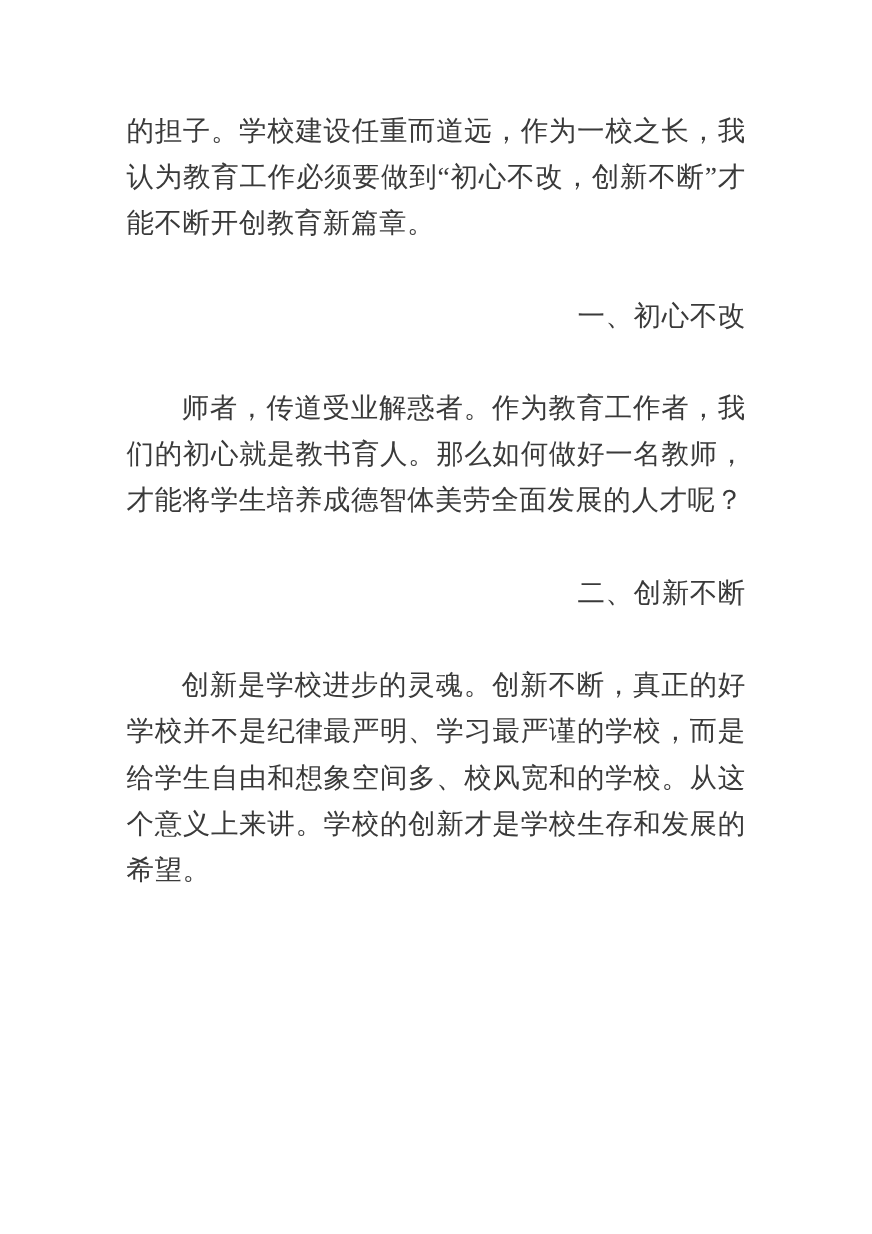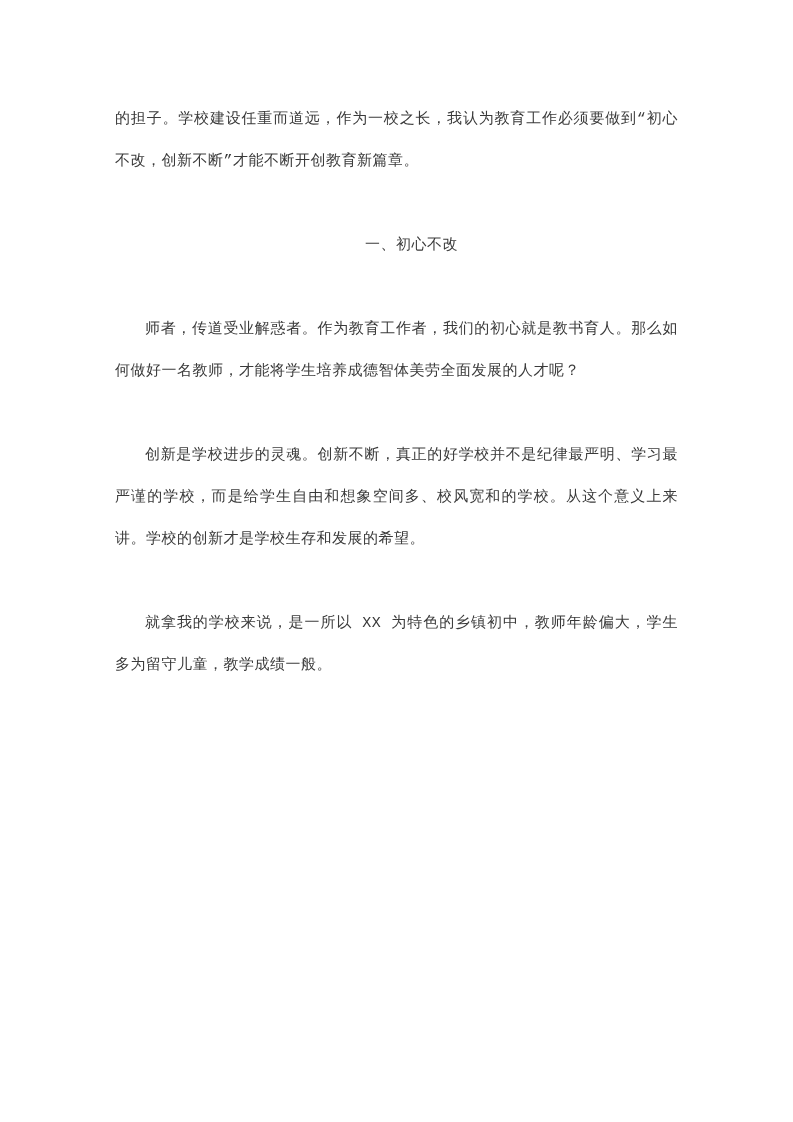--- a/index.html
+++ b/index.html
@@ -16,52 +16,51 @@
       overflow: hidden;
       font-family: "Liberation Serif", "DejaVu Serif", serif;
       color: #3a3a3a;
     }
 
     .content {
       position: absolute;
       top: 99px;
       left: 115px;
       width: 563px;
-      font-size: 15px;
+      font-size: 25px;
       line-height: 42px;
       letter-spacing: 0.5px;
       text-align: justify;
-      font-family: Liberation Mono, monospace;
     }
 
     .block {
       margin-bottom: 42px;
       text-indent: 2em;
     }
 
     .block.no-indent {
       text-indent: 0;
     }
 
     .heading {
-      text-align: center;
+      text-align: right;
     }
   </style>
 </head>
 <body>
 
 <div class="page">
   <div class="content">
 
     <p class="block no-indent">的担子。学校建设任重而道远，作为一校之长，我认为教育工作必须要做到“初心不改，创新不断”才能不断开创教育新篇章。</p>
 
     <p class="block heading">一、初心不改</p>
 
     <p class="block">师者，传道受业解惑者。作为教育工作者，我们的初心就是教书育人。那么如何做好一名教师，才能将学生培养成德智体美劳全面发展的人才呢？</p>
 
 
+    <p class="block heading">二、创新不断</p>
 
     <p class="block">创新是学校进步的灵魂。创新不断，真正的好学校并不是纪律最严明、学习最严谨的学校，而是给学生自由和想象空间多、校风宽和的学校。从这个意义上来讲。学校的创新才是学校生存和发展的希望。</p>
 
-    <p class="block">就拿我的学校来说，是一所以 XX 为特色的乡镇初中，教师年龄偏大，学生多为留守儿童，教学成绩一般。</p>
 
   </div>
 </div>
 
 </body></html>

